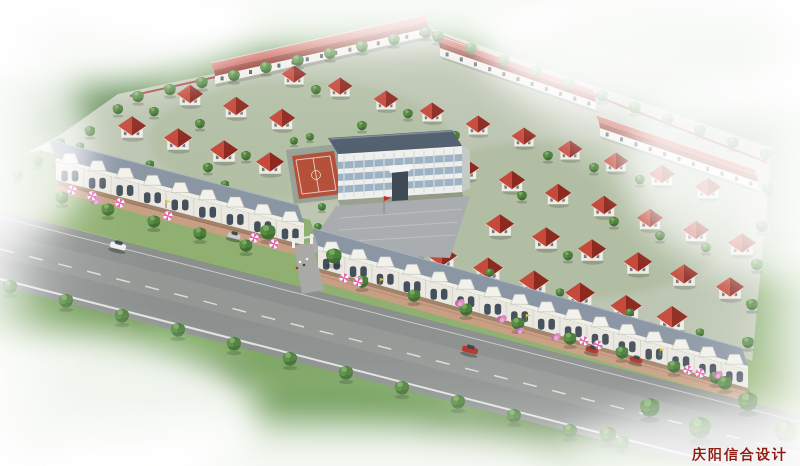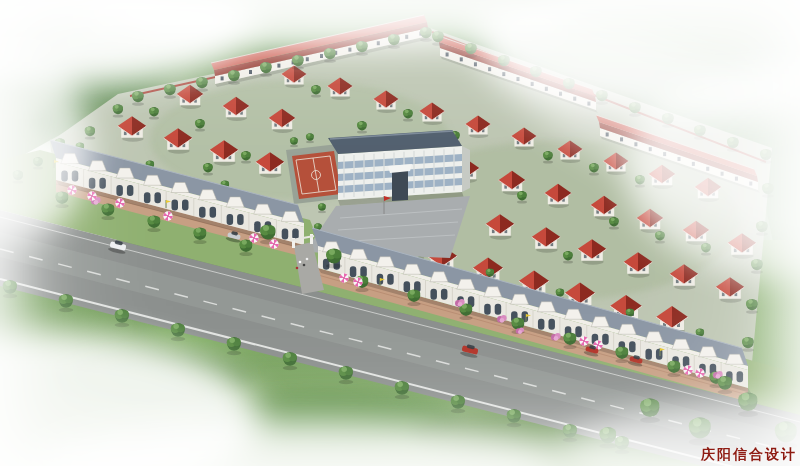--- a/index.html
+++ b/index.html
@@ -2,21 +2,21 @@
 <html><head>
 <meta charset="utf-8">
 <style>
   html,body{margin:0;padding:0;background:#dfe7db;}
   .stage{position:relative;width:800px;height:466px;overflow:hidden;
          background:#eef3ea;font-family:"DejaVu Sans",sans-serif;}
   .stage svg{display:block;}
   .vignette{position:absolute;inset:0;pointer-events:none;
     box-shadow:inset 0 0 55px 16px rgba(255,255,255,.9),
                inset 0 0 130px 30px rgba(255,255,255,.45);}
-  .watermark{position:absolute;right:3px;bottom:2px;
+  .watermark{position:absolute;right:12px;bottom:2px;
     font-size:14px;font-weight:bold;letter-spacing:2px;
     color:#8e1b12;text-shadow:0 0 2px rgba(255,255,255,.6);
     font-family:"DejaVu Sans",sans-serif;}
 </style>
 </head>
 <body>
 
 <div class="stage">
 <svg id="scene" width="800" height="466" viewBox="0 0 800 466" xmlns="http://www.w3.org/2000/svg">
   <defs>

